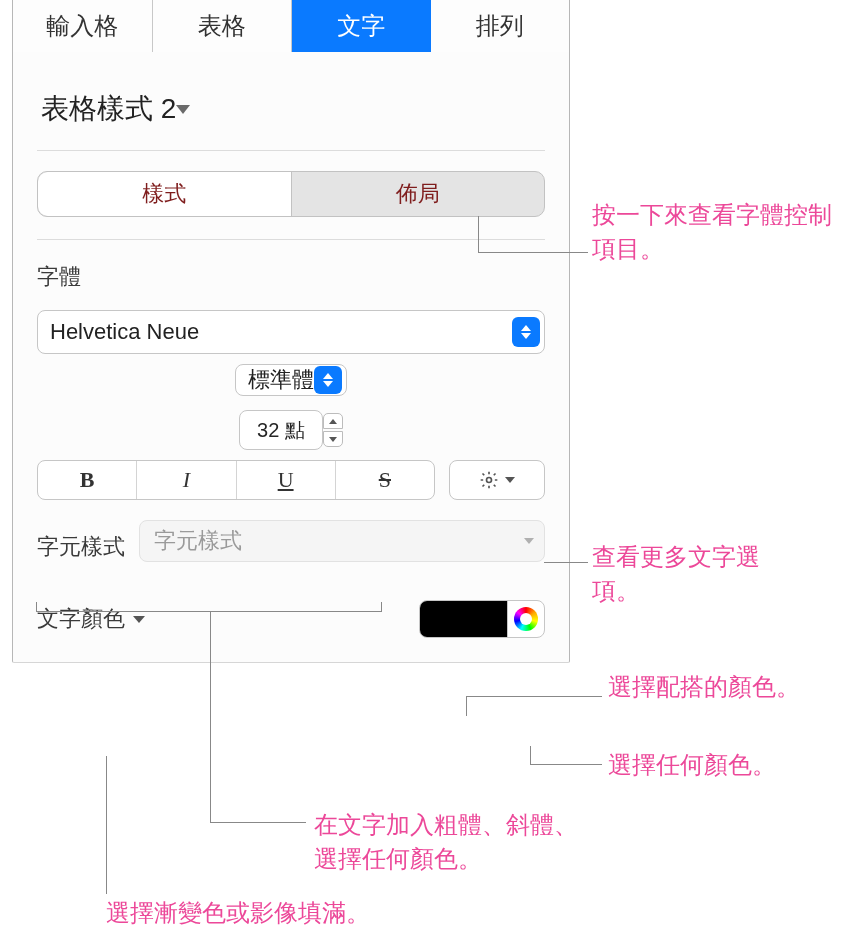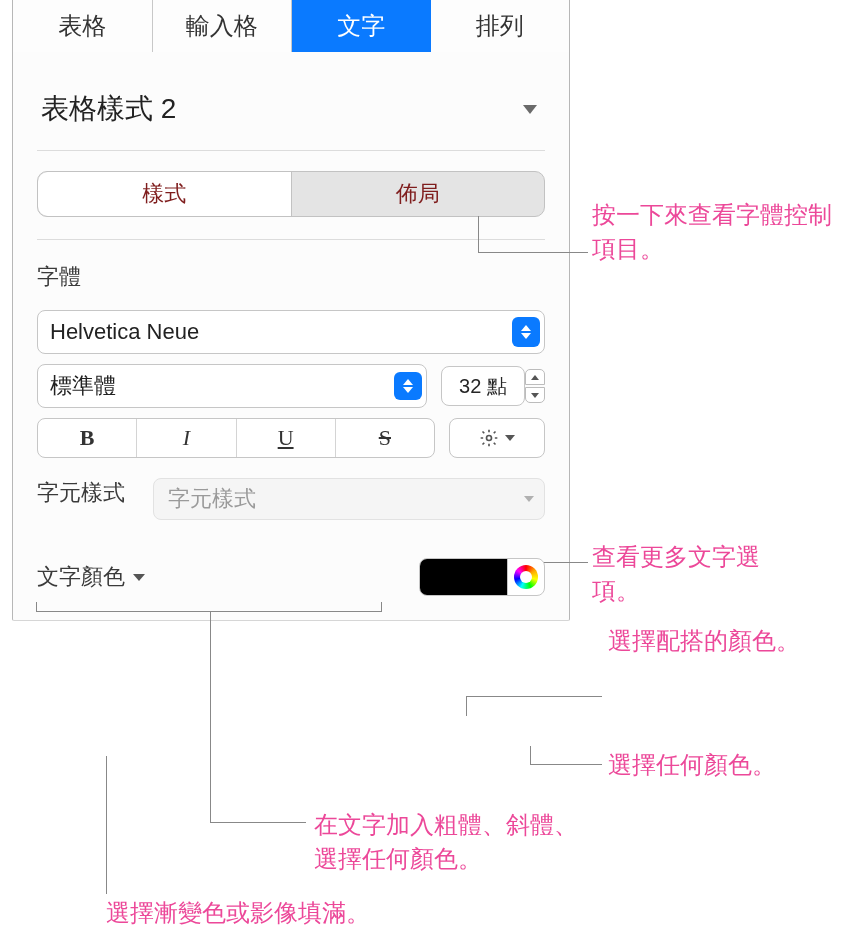--- a/index.html
+++ b/index.html
@@ -50,21 +50,20 @@
   }
 
   .panel-inner {
     padding: 10px 24px 0 24px;
   }
 
   
   .style-select {
     display: flex;
     align-items: center;
-    justify-content: space-between;
     padding: 28px 8px 22px 4px;
     border-bottom: 1px solid #dcdcdc;
     margin-bottom: 20px;
   }
   .style-select span {
     font-size: 28px;
     color: #222;
   }
   .chev-small {
     width: 0; height: 0;
@@ -139,20 +138,21 @@
   }
   .drop.small .cap {
     width: 28px; height: 28px;
   }
 
   .row2 {
     display: flex;
     gap: 14px;
     margin-top: 10px;
     align-items: center;
+    flex-direction: column;
   }
   .row2 .drop.weight { flex: 1; }
   .size-wrap {
     display: flex;
     align-items: center;
     gap: 0;
   }
   .size-field {
     display:flex;align-items:center;justify-content:center;
     width: 84px; height: 40px;
@@ -212,21 +212,21 @@
     display:flex;align-items:center;justify-content:center;gap:6px;
   }
   .gear-ic {
     width:20px;height:20px;position:relative;
   }
   .gear-ic svg{width:20px;height:20px;}
   .gearchev{width:0;height:0;border-left:5px solid transparent;border-right:5px solid transparent;border-top:6px solid #555;}
 
   
   .row4{
-    display:flex;align-items:flex-start;gap:28px;margin-top:20px;
+    display:flex;align-items:flex-end;gap:14px;margin-top:20px;
   }
   .row4 .lbl{font-size:22px;color:#3a3a3a;}
   .charstyle{
     flex:1;
     display:flex;align-items:center;justify-content:space-between;
     height:42px;border:1px solid #e2e2e2;border-radius:8px;background:#f5f5f5;
     padding:0 10px 0 14px;
     color:#9a9a9a;font-size:22px;
   }
   .charstyle .chv{width:0;height:0;border-left:5px solid transparent;border-right:5px solid transparent;border-top:6px solid #b0b0b0;}
@@ -269,24 +269,24 @@
     position:absolute;background:#888;
   }
 
 </style>
 </head>
 <body>
 
 <div class="panel">
   <div class="tabs">
     <div class="tab">
+        <span>輸入格</span>
+      </div>
+    <div class="tab">
         <span>表格</span>
-      </div>
-    <div class="tab">
-        <span>輸入格</span>
       </div>
     <div class="tab active">
         <span>文字</span>
       </div>
     <div class="tab">
         <span>排列</span>
       </div>
   </div>
 
   <div class="panel-inner">
@@ -390,21 +390,21 @@
   </div>
 </div>
 
 <div class="callout" style="left:592px;top:198px;width:240px">按一下來查看字體控制項目。</div>
 <div class="lead" style="left:478px;top:252px;width:110px;height:1px"></div>
 <div class="lead" style="left:478px;top:216px;width:1px;height:36px"></div>
 
 <div class="callout" style="left:592px;top:540px;width:200px">查看更多文字選項。</div>
 <div class="lead" style="left:544px;top:562px;width:44px;height:1px"></div>
 
-<div class="callout" style="left:608px;top:624px;width:200px">選擇配搭的顏色。</div>
+<div class="callout" style="left:608px;top:670px;width:200px">選擇配搭的顏色。</div>
 <div class="lead" style="left:466px;top:696px;width:136px;height:1px"></div>
 <div class="lead" style="left:466px;top:696px;width:1px;height:20px"></div>
 
 <div class="callout" style="left:608px;top:748px;width:230px">選擇任何顏色。</div>
 <div class="lead" style="left:530px;top:764px;width:72px;height:1px"></div>
 <div class="lead" style="left:530px;top:746px;width:1px;height:18px"></div>
 
 <div class="bius-bracket" style="left:36px;top:602px;width:346px;height:10px"></div>
 <div class="lead" style="left:210px;top:612px;width:1px;height:210px"></div>
 <div class="lead" style="left:210px;top:822px;width:96px;height:1px"></div>

